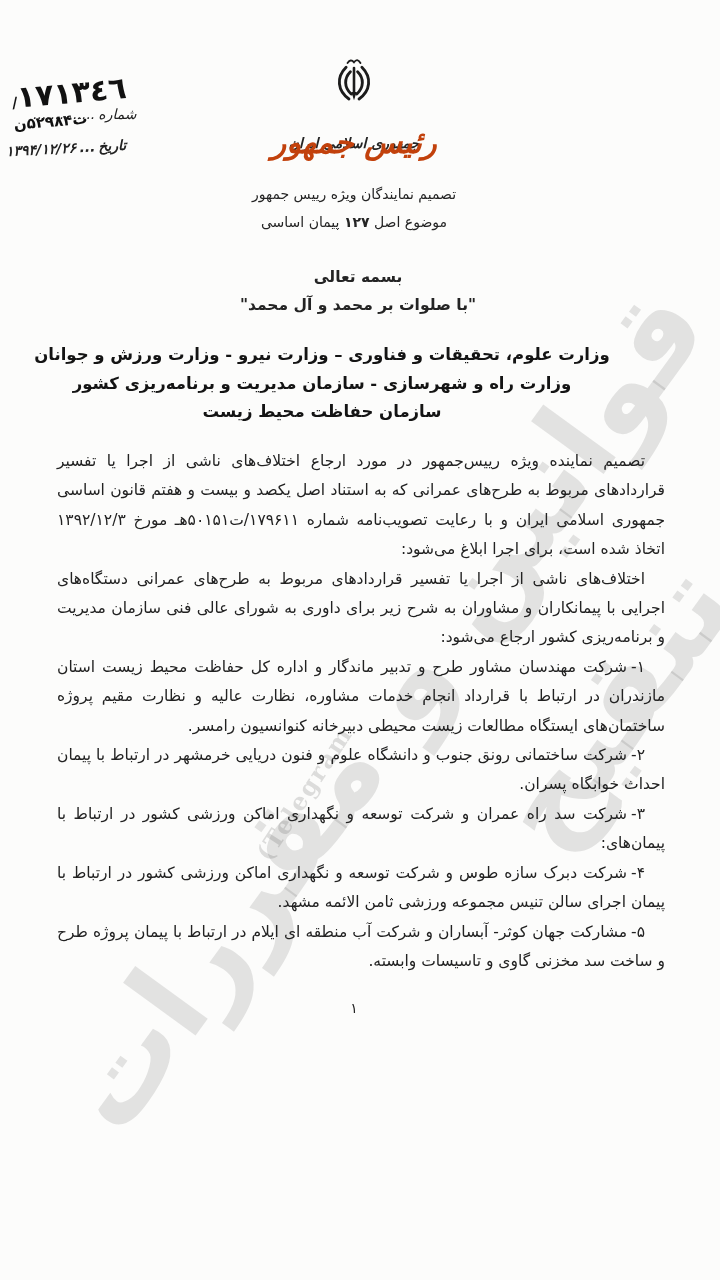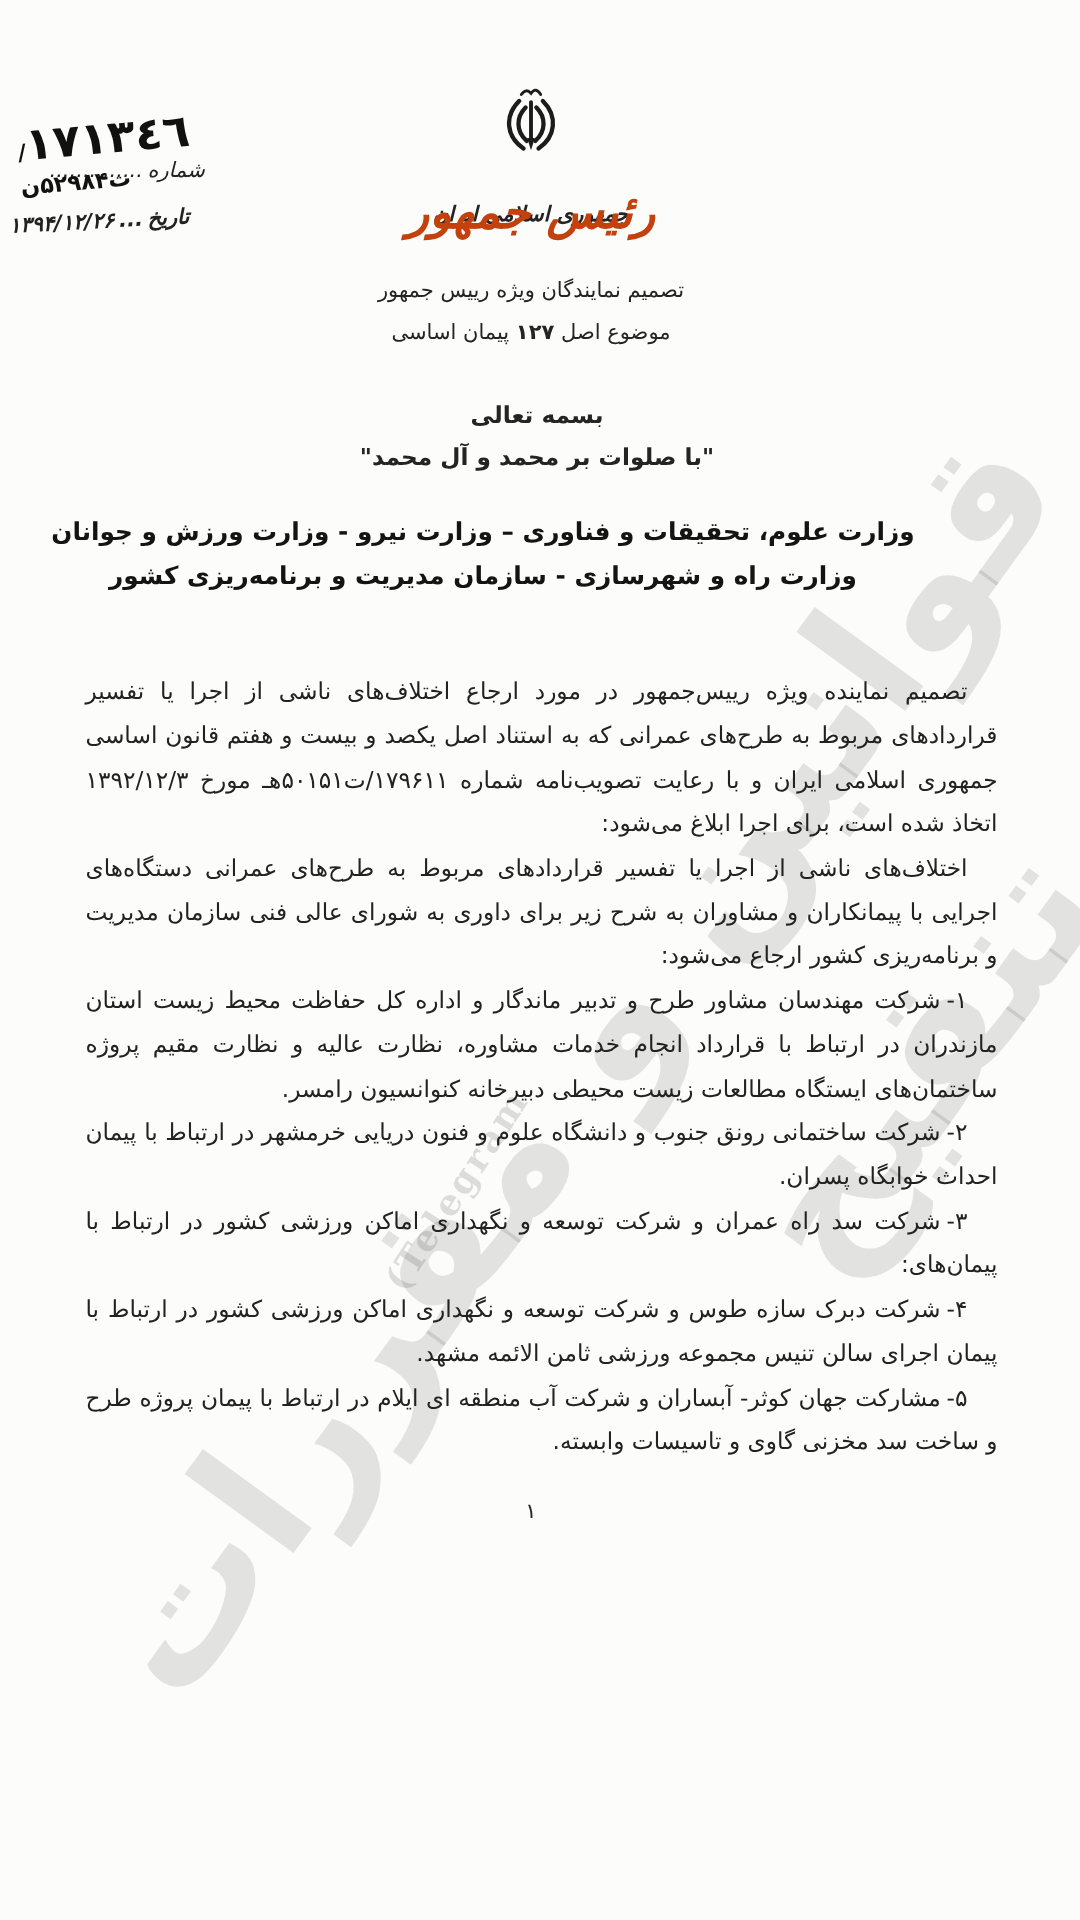--- a/index.html
+++ b/index.html
@@ -89,20 +89,21 @@
 </div>
 
 <div class="abs invocation rtl">
   <div>بسمه تعالی</div>
   <div>"با صلوات بر محمد و آل محمد"</div>
 </div>
 
 <div class="abs recipients rtl">
   <div>وزارت علوم، تحقیقات و فناوری – وزارت نیرو - وزارت ورزش و جوانان</div>
   <div>وزارت راه و شهرسازی - سازمان مدیریت و برنامه‌ریزی کشور</div>
+  <div>سازمان حفاظت محیط زیست</div>
 </div>
 
 <div class="abs content">
   <p>تصمیم نماینده ویژه رییس‌جمهور در مورد ارجاع اختلاف‌های ناشی از اجرا یا تفسیر قراردادهای مربوط به طرح‌های عمرانی که به استناد اصل یکصد و بیست و هفتم قانون اساسی جمهوری اسلامی ایران و با رعایت تصویب‌نامه شماره ۱۷۹۶۱۱/ت۵۰۱۵۱هـ مورخ ۱۳۹۲/۱۲/۳ اتخاذ شده است، برای اجرا ابلاغ می‌شود:</p>
   <p>اختلاف‌های ناشی از اجرا یا تفسیر قراردادهای مربوط به طرح‌های عمرانی دستگاه‌های اجرایی با پیمانکاران و مشاوران به شرح زیر برای داوری به شورای عالی فنی سازمان مدیریت و برنامه‌ریزی کشور ارجاع می‌شود:</p>
   <p><span class="num">۱-</span><span>شرکت مهندسان مشاور طرح و تدبیر ماندگار و اداره کل حفاظت محیط زیست استان مازندران در ارتباط با قرارداد انجام خدمات مشاوره، نظارت عالیه و نظارت مقیم پروژه ساختمان‌های ایستگاه مطالعات زیست محیطی دبیرخانه کنوانسیون رامسر.</span></p>
   <p><span class="num">۲-</span><span>شرکت ساختمانی رونق جنوب و دانشگاه علوم و فنون دریایی خرمشهر در ارتباط با پیمان احداث خوابگاه پسران.</span></p>
   <p><span class="num">۳-</span><span>شرکت سد راه عمران و شرکت توسعه و نگهداری اماکن ورزشی کشور در ارتباط با پیمان‌های:</span></p>
   <p><span class="num">۴-</span><span>شرکت دبرک سازه طوس و شرکت توسعه و نگهداری اماکن ورزشی کشور در ارتباط با پیمان اجرای سالن تنیس مجموعه ورزشی ثامن الائمه مشهد.</span></p>
   <p><span class="num">۵-</span><span>مشارکت جهان کوثر- آبساران و شرکت آب منطقه ای ایلام در ارتباط با پیمان پروژه طرح و ساخت سد مخزنی گاوی و تاسیسات وابسته.</span></p>

